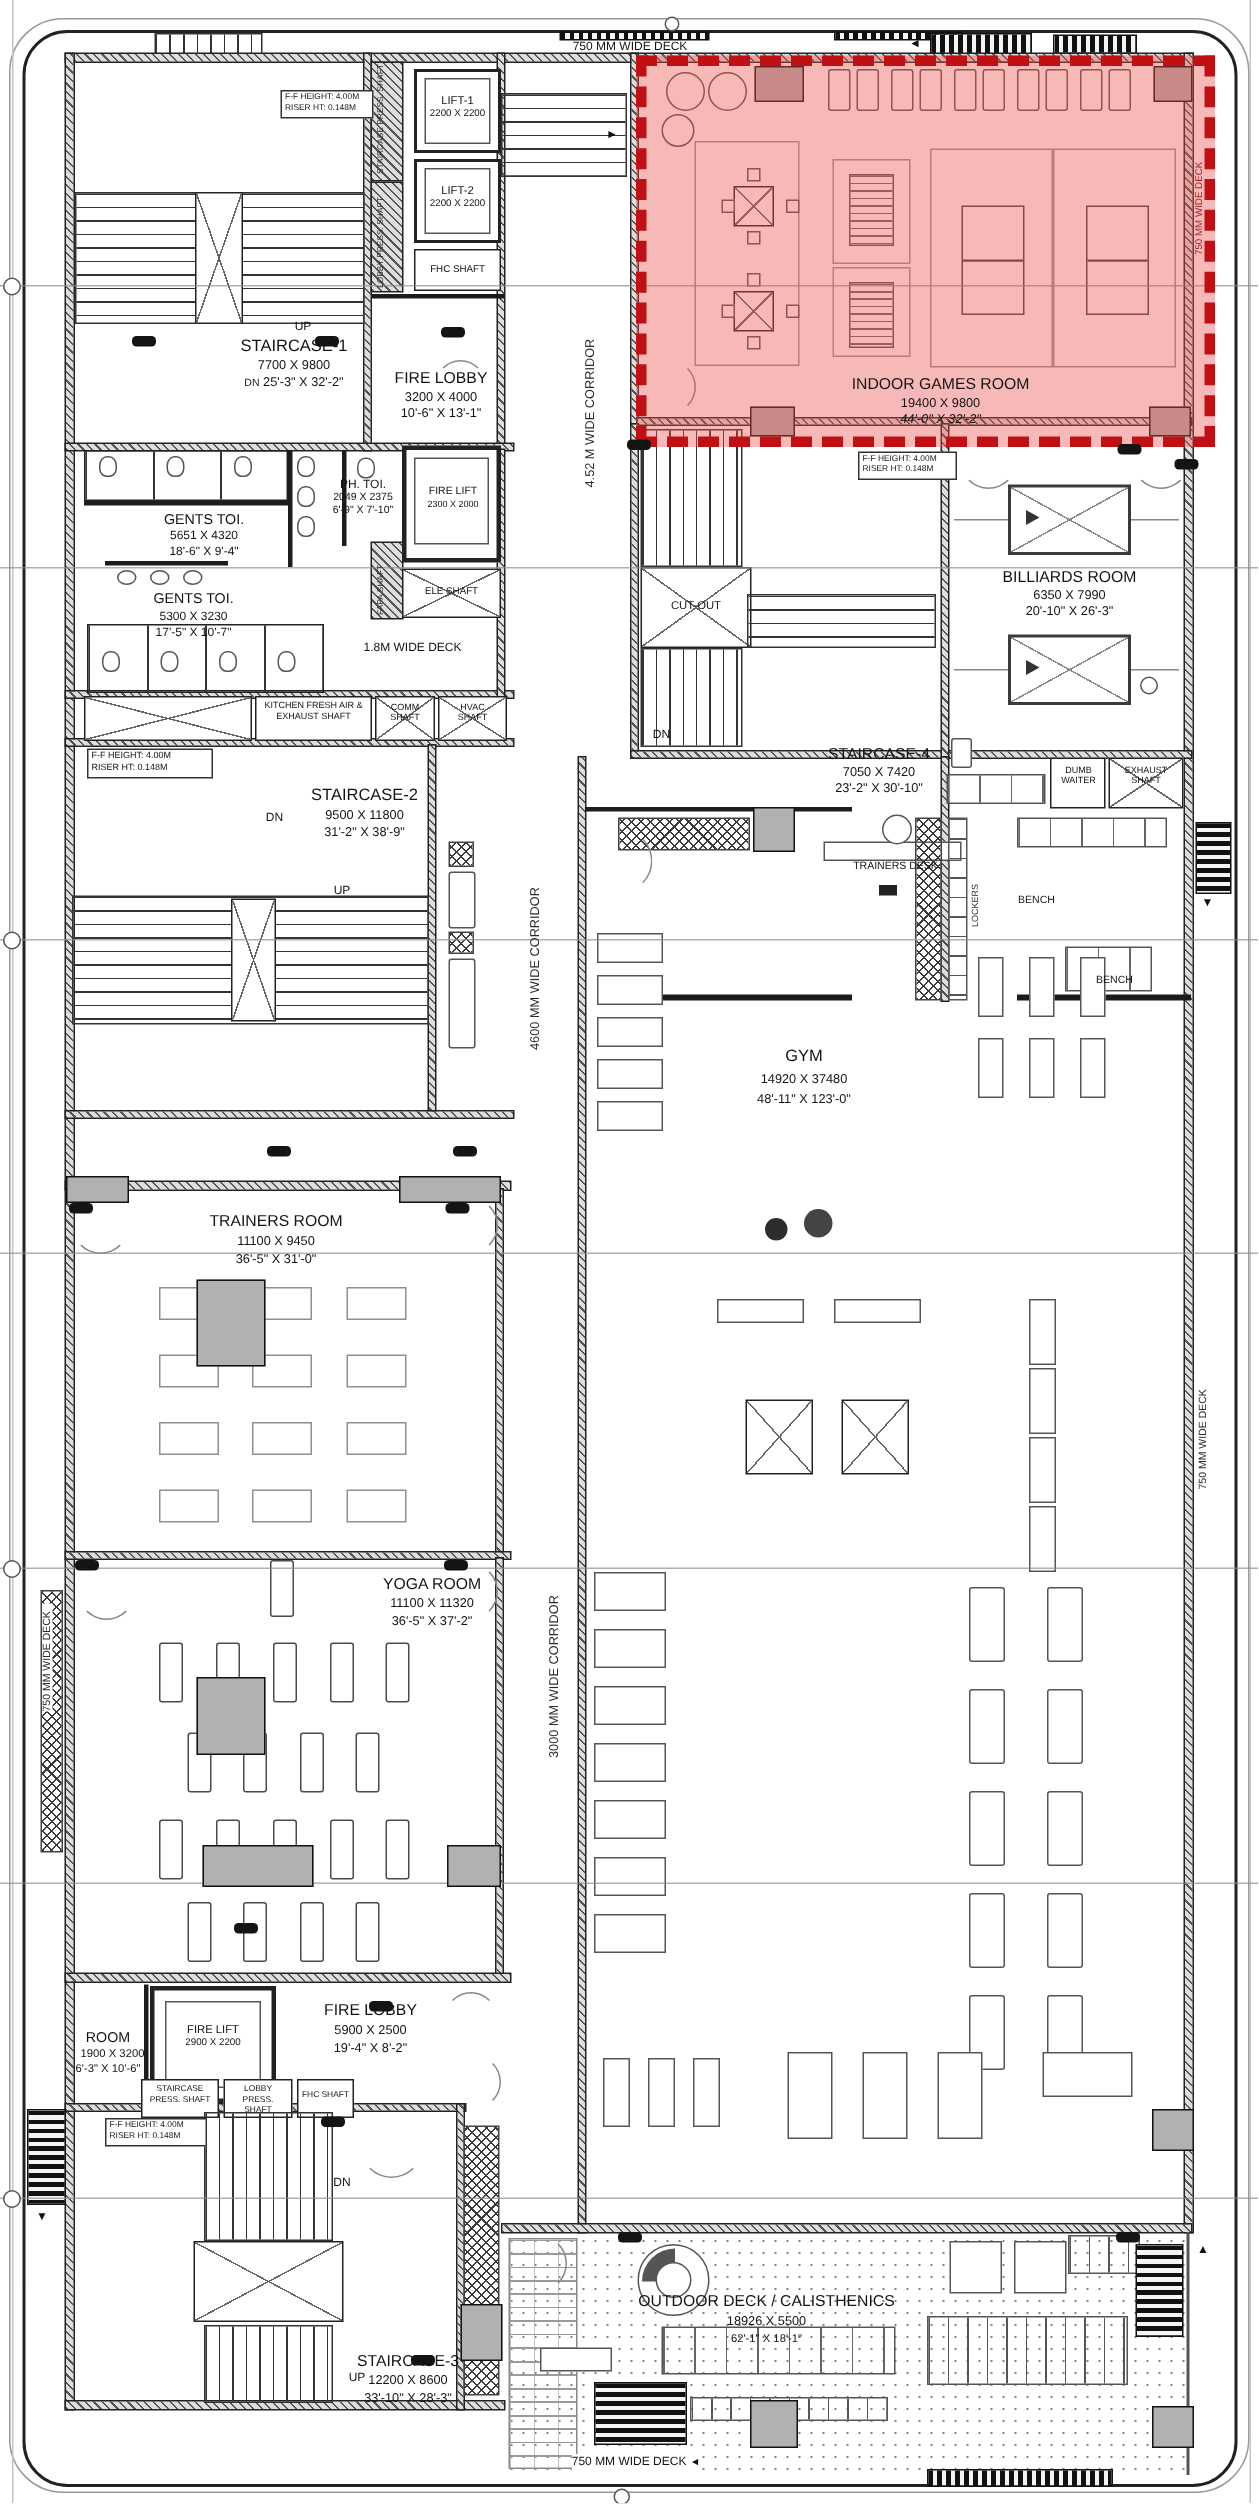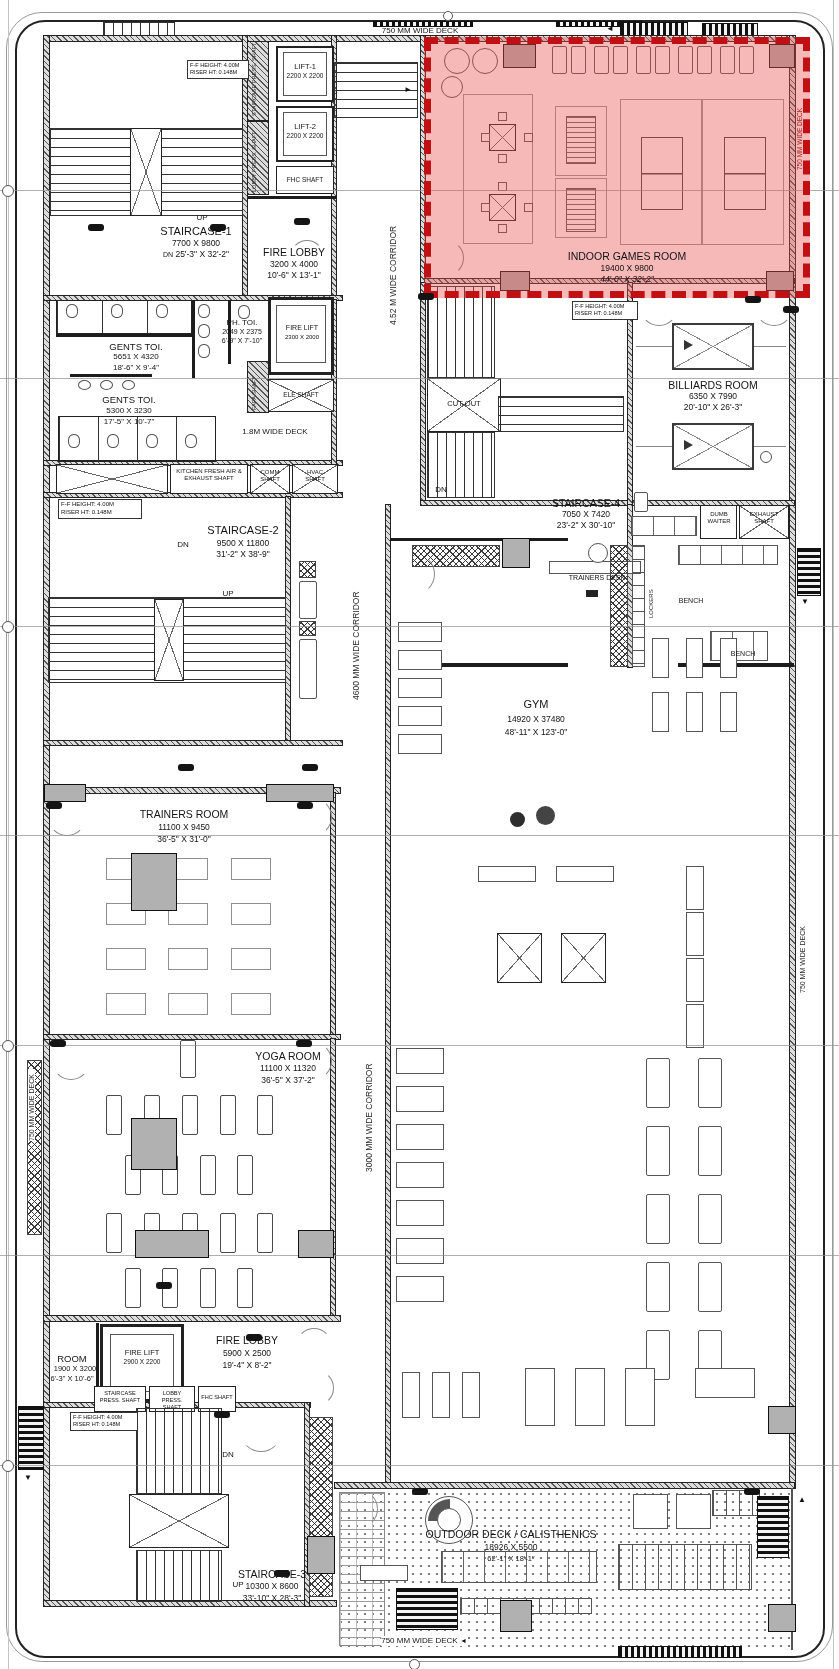--- a/index.html
+++ b/index.html
@@ -431,21 +431,21 @@
     <div>F-F HEIGHT: 4.00M</div>
     <div>RISER HT: 0.148M</div>
   </div>
 
   <div class="a stV" style="left:136px;top:1408px;width:86px;height:86px"></div>
   <div class="a xb" style="left:129px;top:1494px;width:100px;height:54px"></div>
   <div class="a stV" style="left:136px;top:1550px;width:86px;height:52px"></div>
   <div class="lb f8" style="left:228px;top:1450px">DN</div>
   <div class="lb f8" style="left:238px;top:1580px">UP</div>
   <div class="lb f10" style="left:272px;top:1568px">STAIRCASE-3</div>
-  <div class="lb f85" style="left:272px;top:1581px">10300 X 8600</div>
+  <div class="lb f85" style="left:272px;top:1581px">12200 X 8600</div>
   <div class="lb f85" style="left:272px;top:1593px">33'-10" X 28'-3"</div>
   <div class="a plant" style="left:309px;top:1417px;width:24px;height:180px"></div>
   <div class="a col" style="left:307px;top:1536px;width:28px;height:38px"></div>
   <div class="a darkH" style="left:18px;top:1406px;width:26px;height:64px"></div>
   <div class="ico" style="left:24px;top:1474px">▼</div>
 
   <div class="a dots" style="left:337px;top:1490px;width:454px;height:158px"></div>
   <div class="a brick" style="left:339px;top:1492px;width:46px;height:154px"></div>
   <div class="a crc" style="left:425px;top:1496px;width:48px;height:48px"></div>
   <div class="a" style="left:428px;top:1499px;width:22px;height:22px;background:#555;border-radius:100% 0 40% 0"></div>

